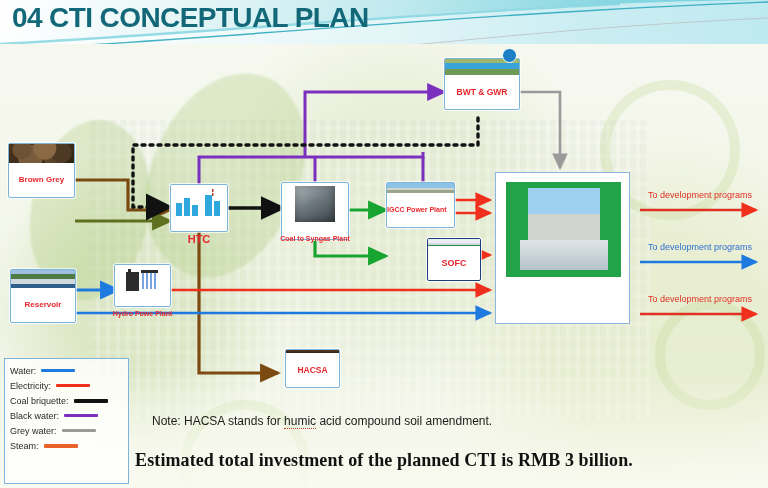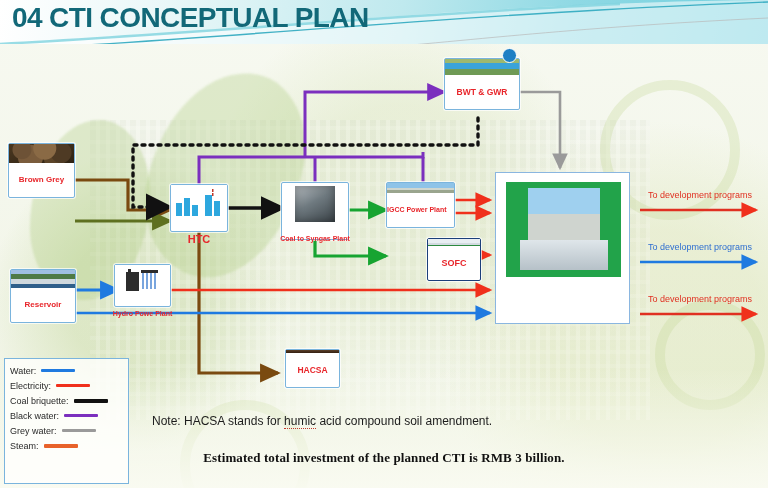--- a/index.html
+++ b/index.html
@@ -89,21 +89,21 @@
   #legend{position:absolute;left:4px;top:358px;width:125px;height:126px;box-sizing:border-box;
       background:rgba(255,255,252,.82);border:1.2px solid #7ab4dd;padding:4px 5px;}
   .leg-row{display:flex;align-items:center;height:15px;font-size:9px;color:#2a2a2a;white-space:nowrap;}
   .leg-row .lbl{flex:0 0 auto;}
   .leg-row .swatch{flex:0 0 auto;height:3px;width:34px;margin-left:5px;border-radius:1px;}
 
   
   #note{position:absolute;left:152px;top:414px;font-size:12px;color:#1c1c1c;white-space:nowrap;}
   #note .u{border-bottom:1px dotted #c0392b;}
   #footer{position:absolute;left:0;right:0;top:450px;text-align:center;font-family:"Liberation Serif",serif;
-      font-size:13px;font-weight:bold;color:#111;letter-spacing:.1px;}
+      font-size:18px;font-weight:bold;color:#111;letter-spacing:.1px;}
 
   .dev-label{position:absolute;font-size:9px;white-space:nowrap;text-align:center;}
   .dev-red{color:#e03021;}
   .dev-blue{color:#2f6fd0;}
 
   svg.wires{position:absolute;left:0;top:0;width:768px;height:488px;pointer-events:none;}
 </style>
 </head>
 <body>
 

